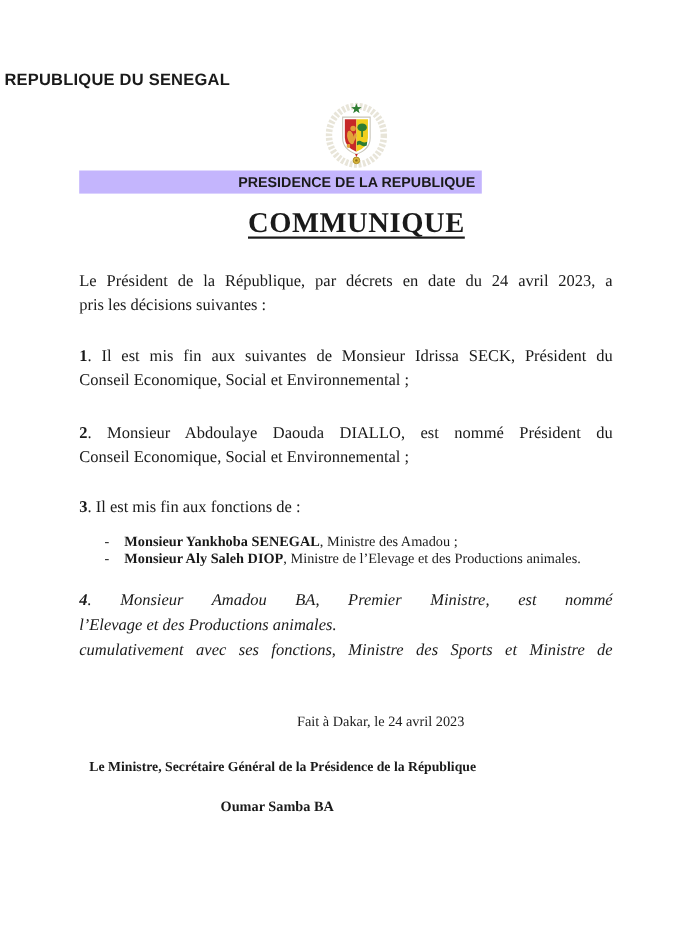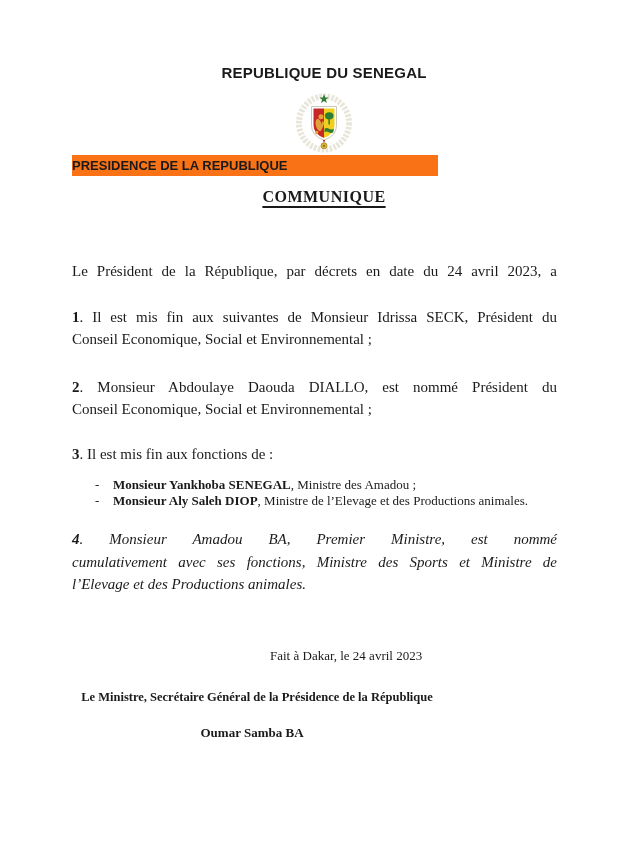--- a/index.html
+++ b/index.html
@@ -8,62 +8,62 @@
     width: 628px;
     height: 842px;
     background: #ffffff;
     font-family: "Liberation Serif", serif;
     color: #1a1a1a;
     overflow: hidden;
   }
   
   .doc-header {
     position: absolute;
-    top: 64px; left: 20px; width: 608px;
-    text-align: center;
+    top: 64px; left: 4px; width: 608px;
+    text-align: left;
     font-family: "Liberation Sans", sans-serif;
     font-weight: bold;
     font-size: 15px;
     letter-spacing: 0.2px;
   }
   .emblem {
     position: absolute;
     top: 92px; left: 296px;
     width: 56px; height: 61px;
   }
   .banner {
     position: absolute;
     top: 155px; left: 72px;
     width: 366px; height: 21px;
-    background: #f97316;
+    background: #c4b5fd;
     font-family: "Liberation Sans", sans-serif;
     font-weight: bold;
     font-size: 13px;
     line-height: 21px;
-    text-align: left;
+    text-align: right;
     padding-right: 6px;
     box-sizing: border-box;
     white-space: nowrap;
   }
   .doc-title {
     position: absolute;
     top: 188px; left: 20px; width: 608px;
     text-align: center;
-    font-size: 16px;
+    font-size: 26px;
     font-weight: bold;
     letter-spacing: 0.5px;
   }
   .doc-title .underlined {
     text-decoration: underline;
     text-decoration-thickness: 2px;
     text-underline-offset: 4px;
   }
   .doc-body {
     position: absolute;
-    top: 260px; left: 72px;
+    top: 245px; left: 72px;
     width: 485px;
     font-size: 15px;
     line-height: 22px;
   }
   .para { margin: 0; text-align: justify; }
   .jline { display: block; text-align: justify; text-align-last: justify; }
   .jline.last { text-align-last: left; }
   .num { font-weight: bold; }
   .gap1 { margin-top: 24px; }
   .gap2 { margin-top: 26px; }
@@ -151,20 +151,21 @@
   </div>
 
   <div class="doc-title">
     <span class="underlined">COMMUNIQUE</span>
   </div>
 
   <div class="doc-body">
 
     <p class="para">
       <span class="jline">Le Président de la République, par décrets en date du 24 avril 2023, a</span>
+      <span class="jline last">pris les décisions suivantes :</span>
     </p>
 
     <p class="para gap1">
       <span class="jline"><b class="num">1</b><span>. Il est mis fin aux suivantes de Monsieur Idrissa SECK, Président du</span></span>
       <span class="jline last">Conseil Economique, Social et Environnemental ;</span>
     </p>
 
     <p class="para gap2">
       <span class="jline"><b class="num">2</b><span>. Monsieur Abdoulaye Daouda DIALLO, est nommé Président du</span></span>
       <span class="jline last">Conseil Economique, Social et Environnemental ;</span>
@@ -174,22 +175,22 @@
       <span class="jline last"><b class="num">3</b><span>. Il est mis fin aux fonctions de :</span></span>
     </p>
 
     <ul class="ministers">
       <li><b>Monsieur Yankhoba SENEGAL</b><span>, Ministre des Amadou ;</span></li>
       <li><b>Monsieur Aly Saleh DIOP</b><span>, Ministre de l’Elevage et des Productions animales.</span></li>
     </ul>
 
     <p class="para para-4 gap4">
       <span class="jline"><b class="num">4</b><span>. Monsieur Amadou BA, Premier Ministre, est nommé</span></span>
+      <span class="jline last">l’Elevage et des Productions animales.</span>
       <span class="jline">cumulativement avec ses fonctions, Ministre des Sports et Ministre de</span>
-      <span class="jline last">l’Elevage et des Productions animales.</span>
     </p>
 
   </div>
 
   <div class="place-date">Fait à Dakar, le 24 avril 2023</div>
 
   <div class="sig-title">Le Ministre, Secrétaire Général de la Présidence de la République</div>
 
   <div class="sig-name">Oumar Samba BA</div>
 

